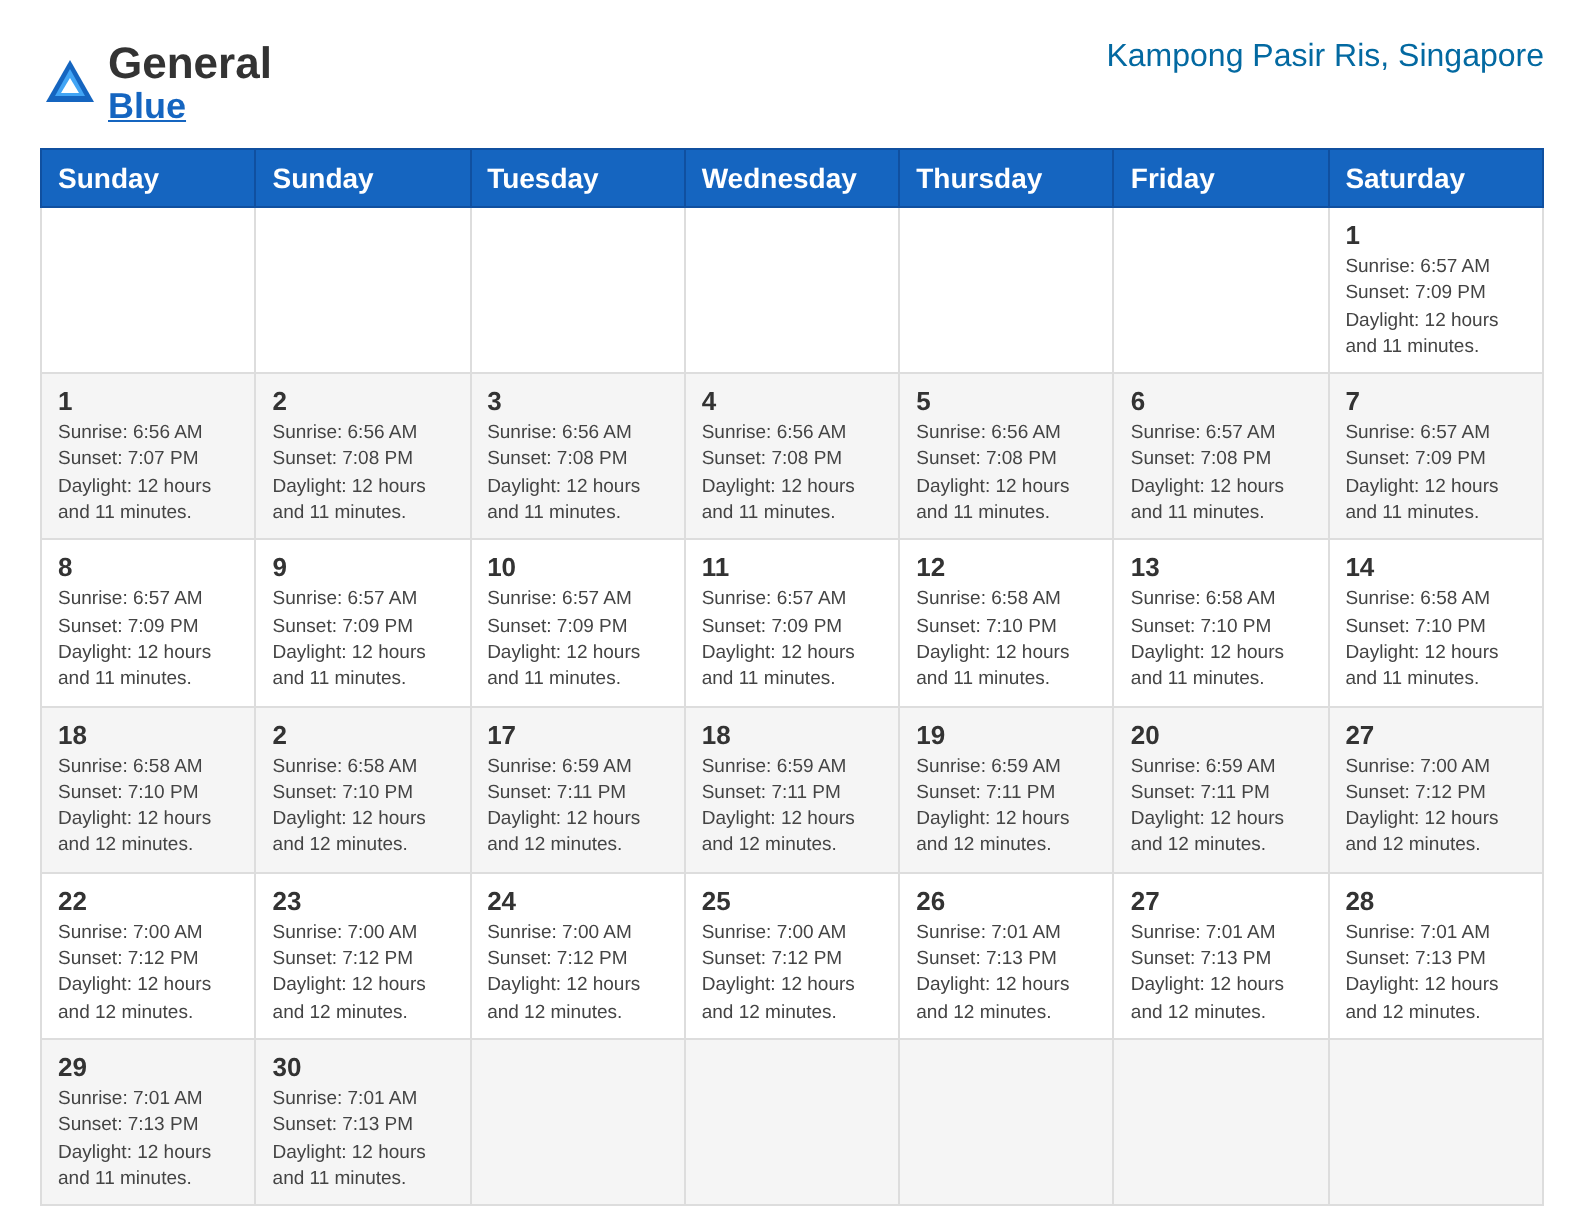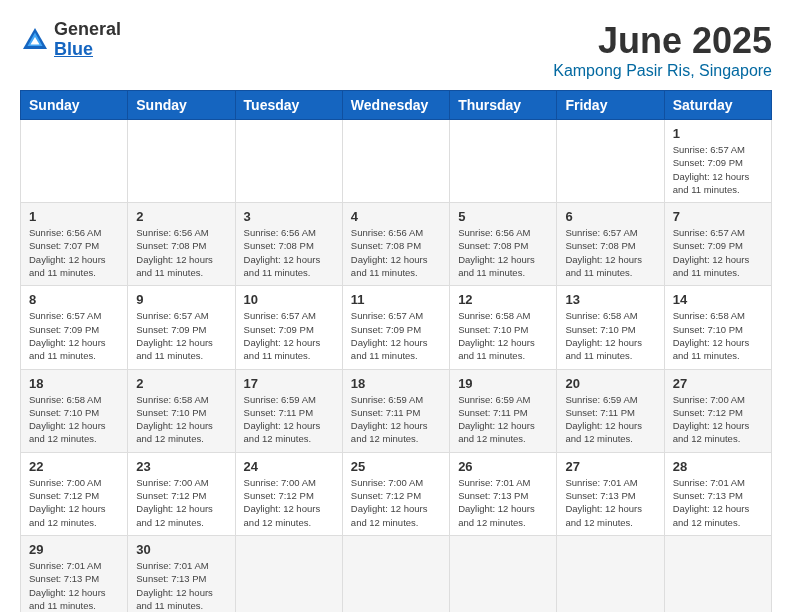--- a/index.html
+++ b/index.html
@@ -19,21 +19,21 @@
     .logo {
       display: flex;
       align-items: center;
     }
     .logo-text {
       display: flex;
       flex-direction: column;
       line-height: 1.1;
     }
     .logo-general {
-      font-size: 18px;
+      font-size: 22px;
       font-weight: bold;
       color: #333;
     }
     .logo-blue {
       font-size: 18px;
       font-weight: bold;
       color: #1565c0;
       text-decoration: underline;
     }
     .logo-icon {
@@ -107,21 +107,20 @@
       <polygon points="20,4 36,32 4,32" fill="#1565c0"></polygon>
       <polygon points="20,10 30,28 10,28" fill="#42a5f5"></polygon>
       <polygon points="20,16 26,26 14,26" fill="#fff"></polygon>
     </svg>
     <div class="logo-text">
       <span class="logo-general">General</span>
       <span class="logo-blue">Blue</span>
     </div>
   </div>
   <div class="title-section">
-    <div class="month-title">June 2025</div>
     <div class="location">Kampong Pasir Ris, Singapore</div>
   </div>
 </div>
 
 <table class="calendar-table">
   <thead>
     <tr>
     <th>Sunday</th>
         <th>Sunday</th>
         <th>Tuesday</th>

